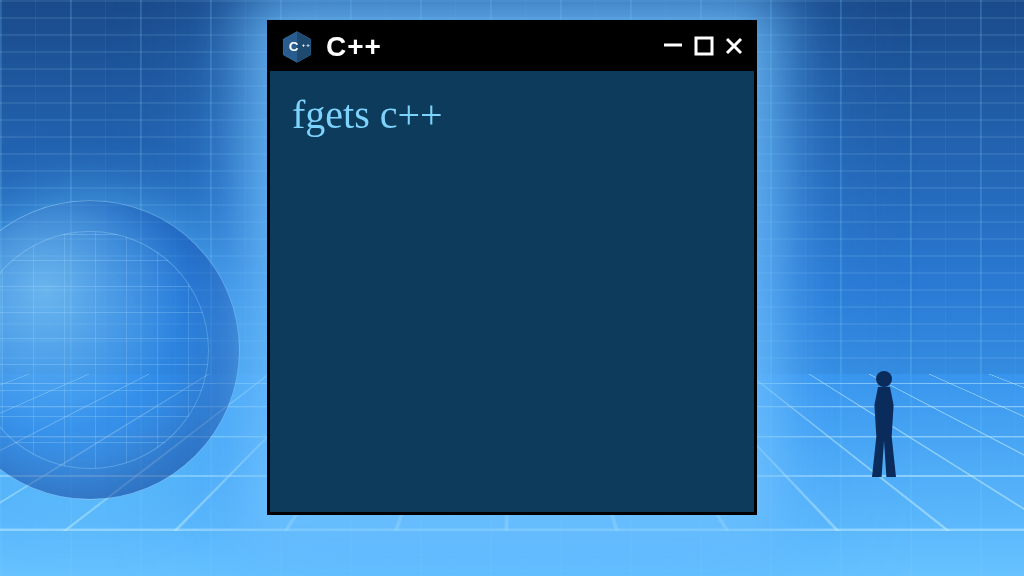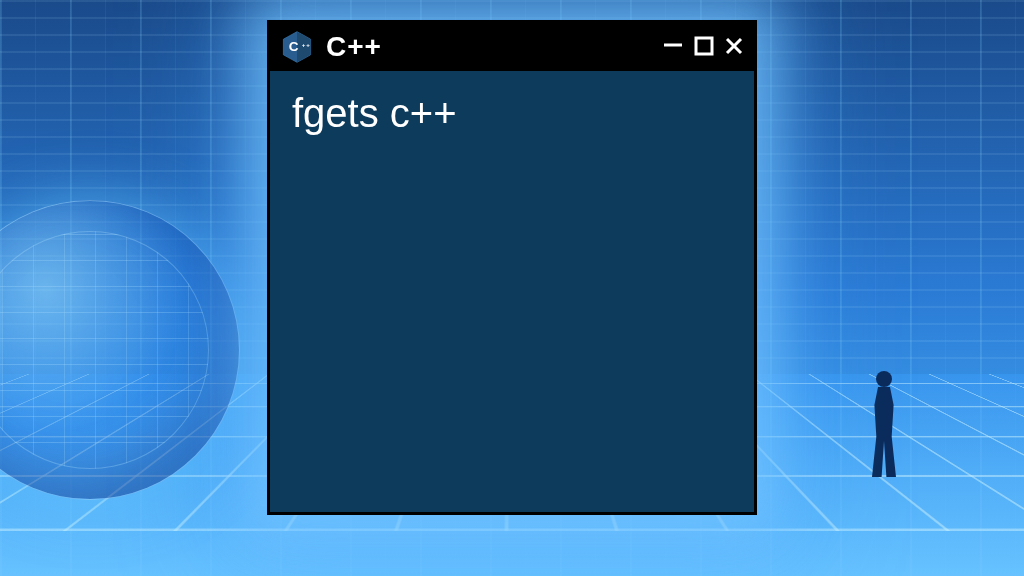--- a/index.html
+++ b/index.html
@@ -166,22 +166,22 @@
       line-height: 1;
       font-weight: bold;
     }
     
     .terminal-body {
       padding: 20px 22px;
       height: calc(100% - 48px);
     }
     
     .terminal-text {
-      color: #ffffff;
-      font-family: Liberation Sans, sans-serif;
+      color: #7dd3fc;
+      font-family: Liberation Serif, serif;
       font-size: 40px;
       letter-spacing: 0;
     }
   </style>
 </head>
 <body>
 
 <div class="bg-rain"></div>
 <div class="bg-grid"></div>
 <div class="globe"></div>

